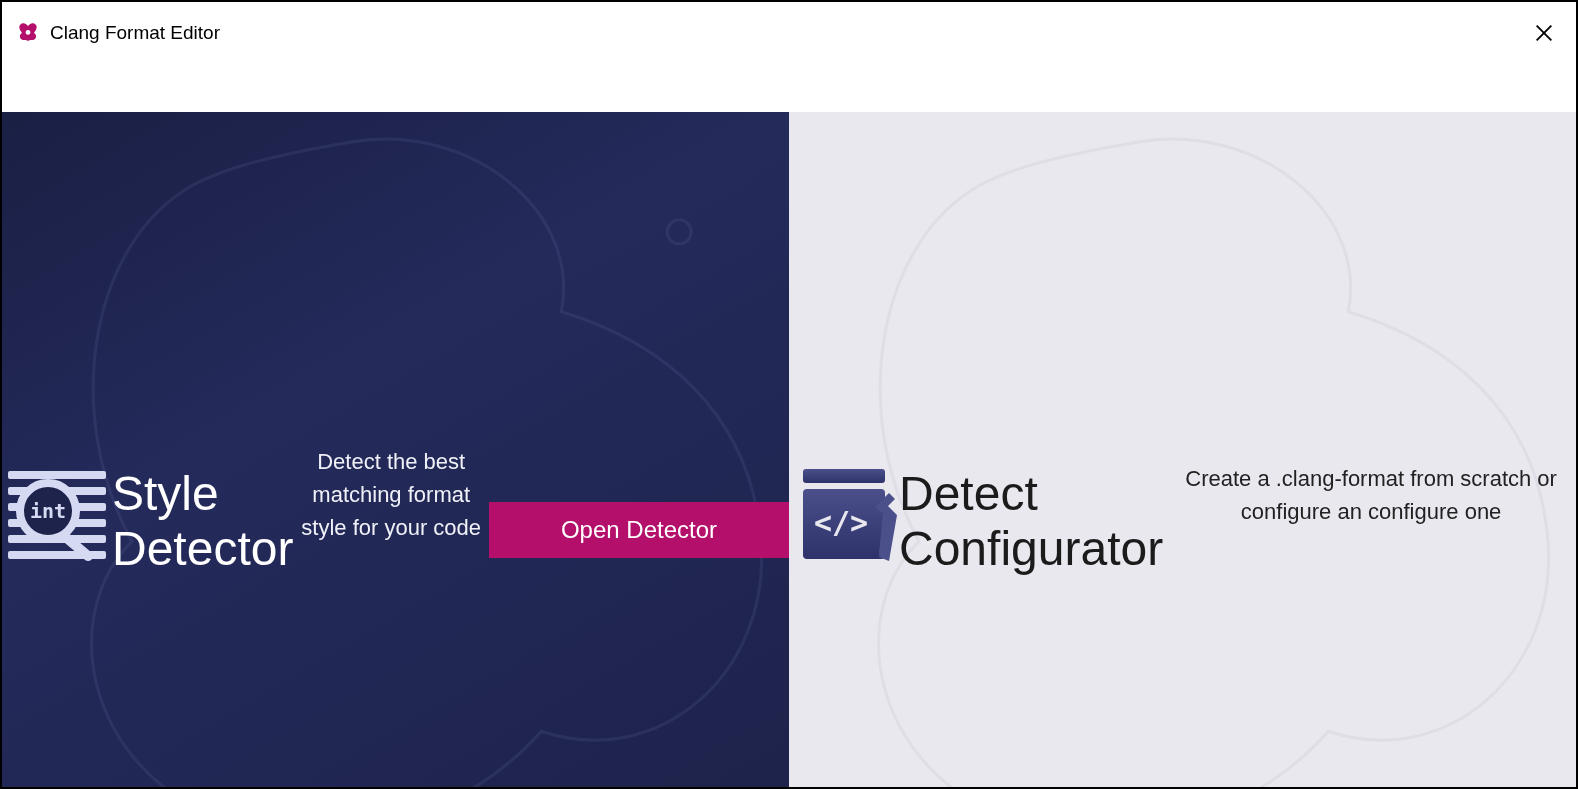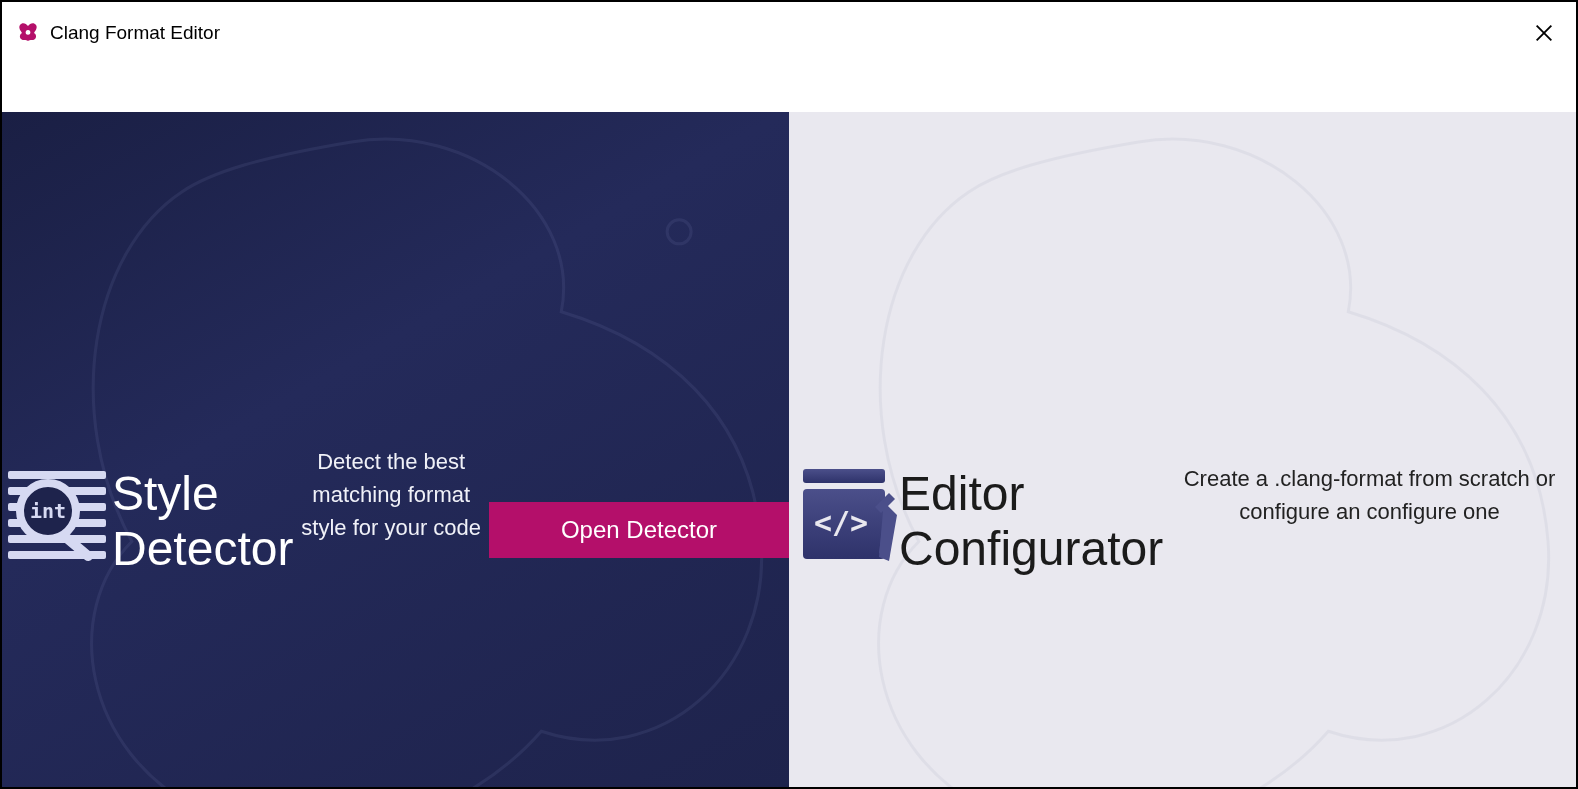--- a/index.html
+++ b/index.html
@@ -176,17 +176,17 @@
         <rect x="14" y="8" width="82" height="14" rx="3" fill="url(#cardgrad)"></rect>
         <rect x="14" y="28" width="82" height="70" rx="4" fill="url(#cardgrad)"></rect>
         <text x="52" y="72" text-anchor="middle" font-family="monospace" font-size="30" font-weight="bold" fill="#e9e8ef">&lt;/&gt;</text>
         <path d="M92 52 L106 38 L100 32 L86 46 Z" fill="#4b4f8a"></path>
         <path d="M84 48 L98 62 L92 102 L78 88 Z" fill="#4b4f8a" opacity="0"></path>
         <polygon points="96,44 106,54 100,98 90,92" fill="#4b4f8a"></polygon>
         <polygon points="96,44 86,54 92,102 100,98" fill="none"></polygon>
         <path d="M94 40 L108 54 L100 100 L90 96 L94 50 Z" fill="#4b4f8a"></path>
       </svg>
     </div>
-    <h1>Editor Configurator</h1>
+    <h1>Detect Configurator</h1>
     <p>Create a .clang-format from scratch or configure an configure one</p>
   </div>
 
 </div>
 
 </body></html>

